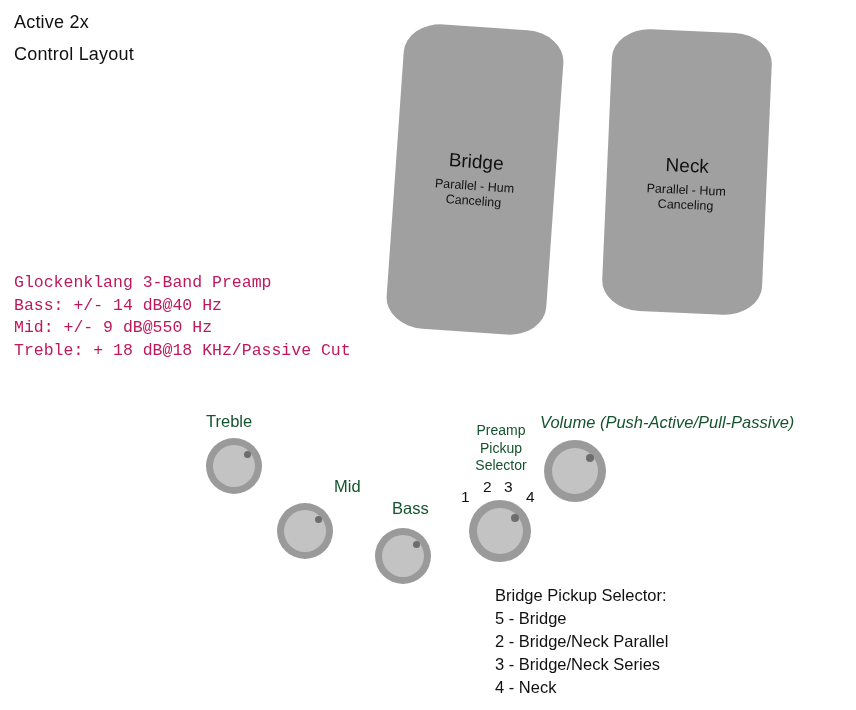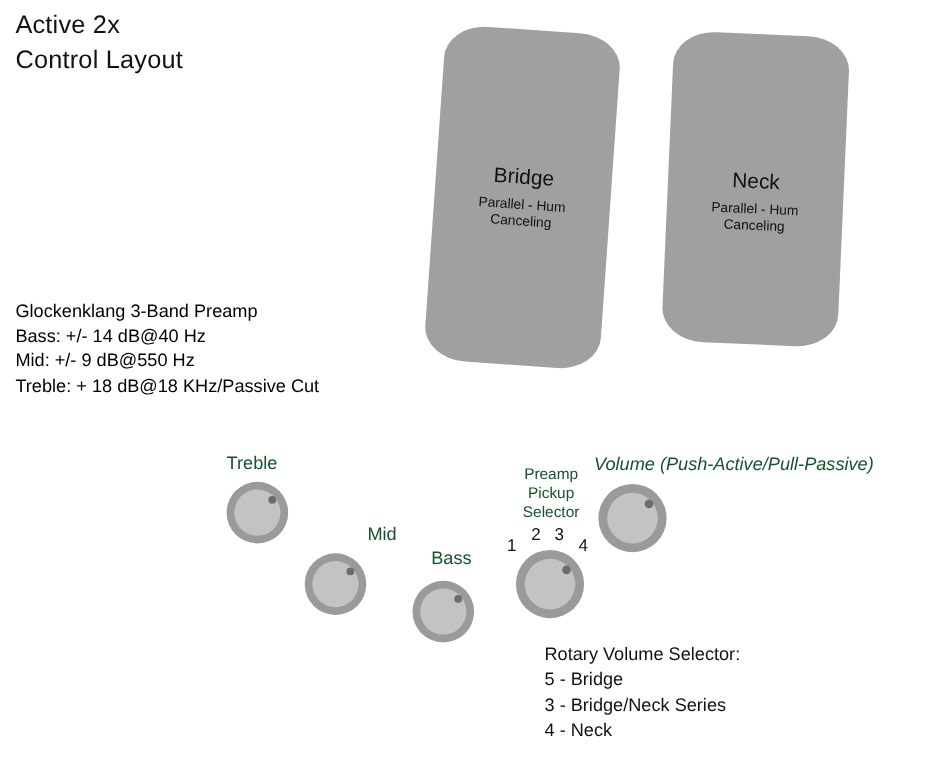--- a/index.html
+++ b/index.html
@@ -19,36 +19,37 @@
     position: relative;
     width: 856px;
     height: 710px;
   }
   .abs { position: absolute; }
 
   
   #title {
     left: 14px;
     top: 6px;
-    font-size: 23px;
+    font-size: 18px;
     line-height: 32px;
     letter-spacing: 0.2px;
     color: #111111;
     white-space: pre;
   }
 
   
   #preamp-spec {
     left: 14px;
     top: 272px;
     font-size: 16.5px;
     line-height: 22.5px;
-    color: #000000;
+    color: #be185d;
     white-ace: pre;
     white-space: pre;
+    font-family: Liberation Mono, monospace;
   }
 
   
   .pickup {
     background: #a0a0a0;
     border-radius: 38px / 30px;
   }
   #pickup-bridge {
     left: 395px;
     top: 27px;
@@ -216,21 +217,22 @@
     <div class="knob-dot"></div>
   </div>
 
   <div class="knob-caption" id="cap-volume">Volume (Push-Active/Pull-Passive)</div>
   <div class="knob-outer k-md" id="knob-volume">
     <div class="knob-inner"></div>
     <div class="knob-dot"></div>
   </div>
 
   <div class="abs" id="legend">
-    <div class="legend-title">Rotary Volume Selector:</div>
+    <div class="legend-title">Bridge Pickup Selector:</div>
     <ul>
       <li>5 - Bridge</li>
+      <li>2 - Bridge/Neck Parallel</li>
       <li>3 - Bridge/Neck Series</li>
       <li>4 - Neck</li>
     </ul>
   </div>
 
 </div>
 
 </body></html>

